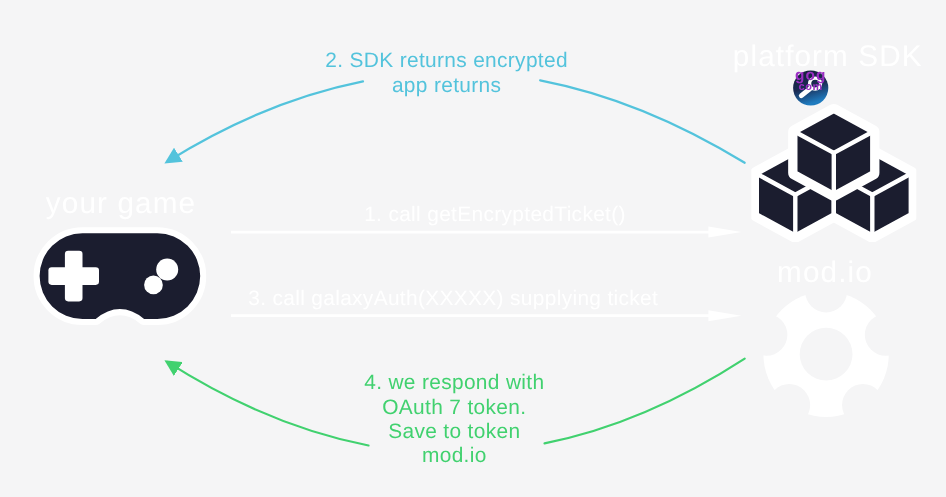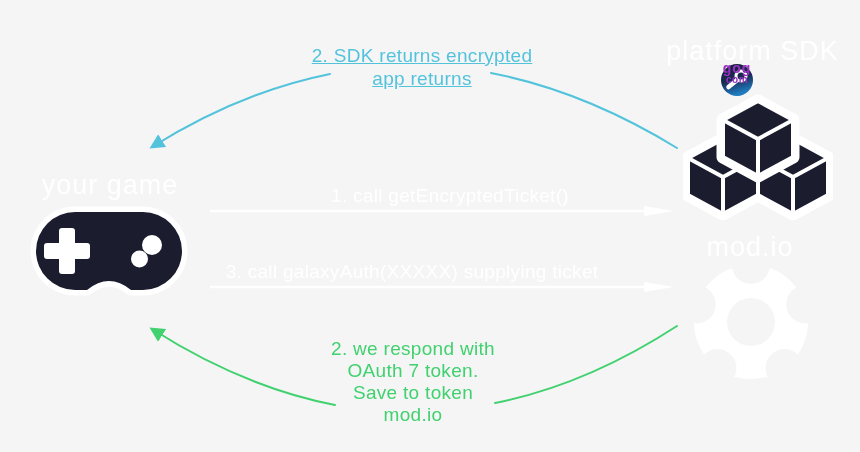--- a/index.html
+++ b/index.html
@@ -120,25 +120,25 @@
     <div class="l2">com</div>
   </div>
 
   <div class="abs node-label" style="left:20px;top:170px;width:180px;">your game</div>
   <div class="abs node-label" style="left:655px;top:36px;width:195px;">platform SDK</div>
   <div class="abs node-label" style="left:660px;top:232px;width:180px;">mod.io</div>
 
   <div class="abs step-label white-step" style="left:240px;top:185px;width:420px;">1. call getEncryptedTicket()</div>
   <div class="abs step-label white-step" style="left:202px;top:261px;width:420px;">3. call galaxyAuth(XXXXX) supplying ticket</div>
 
-  <div class="abs step-label cyan-step" style="left:302px;top:44px;width:240px;text-decoration:underline;">
+  <div class="abs step-label cyan-step" style="left:286px;top:44px;width:240px;">
     <div>2. SDK returns encrypted</div>
     <div>app returns</div>
   </div>
 
   <div class="abs step-label green-step" style="left:293px;top:338px;width:240px;">
-    <div>2. we respond with</div>
+    <div>4. we respond with</div>
     <div>OAuth 7 token.</div>
     <div>Save to token</div>
     <div>mod.io</div>
   </div>
 
 </div>
 
 </body></html>

